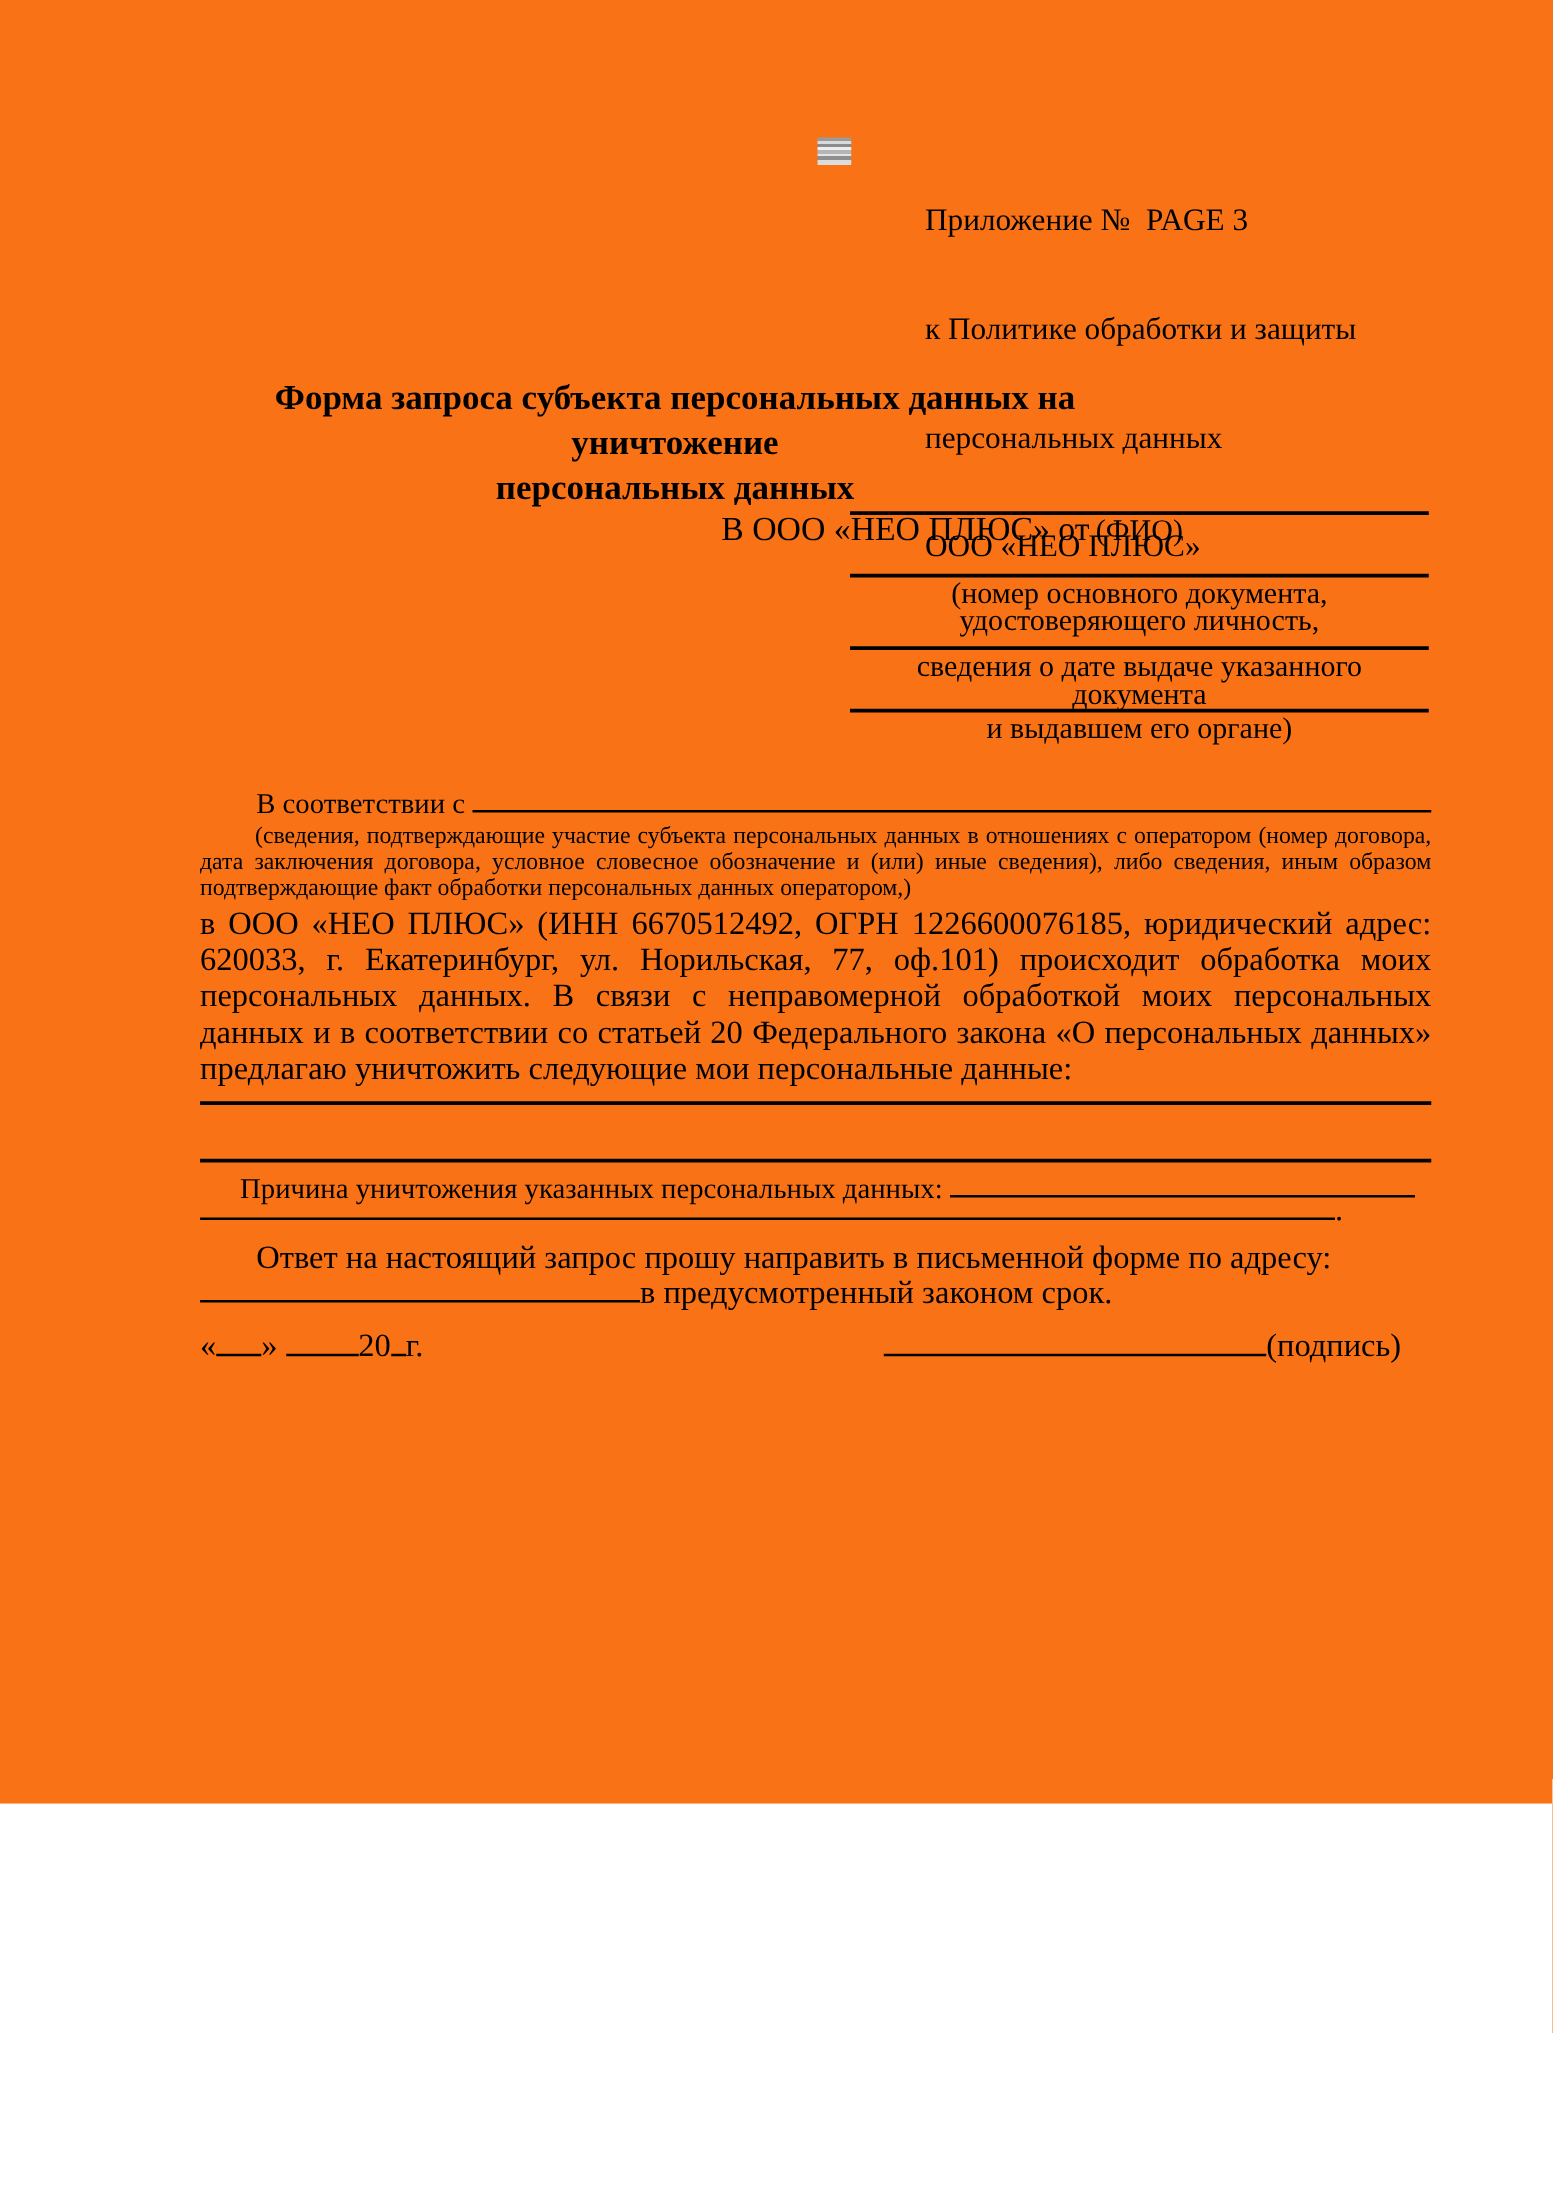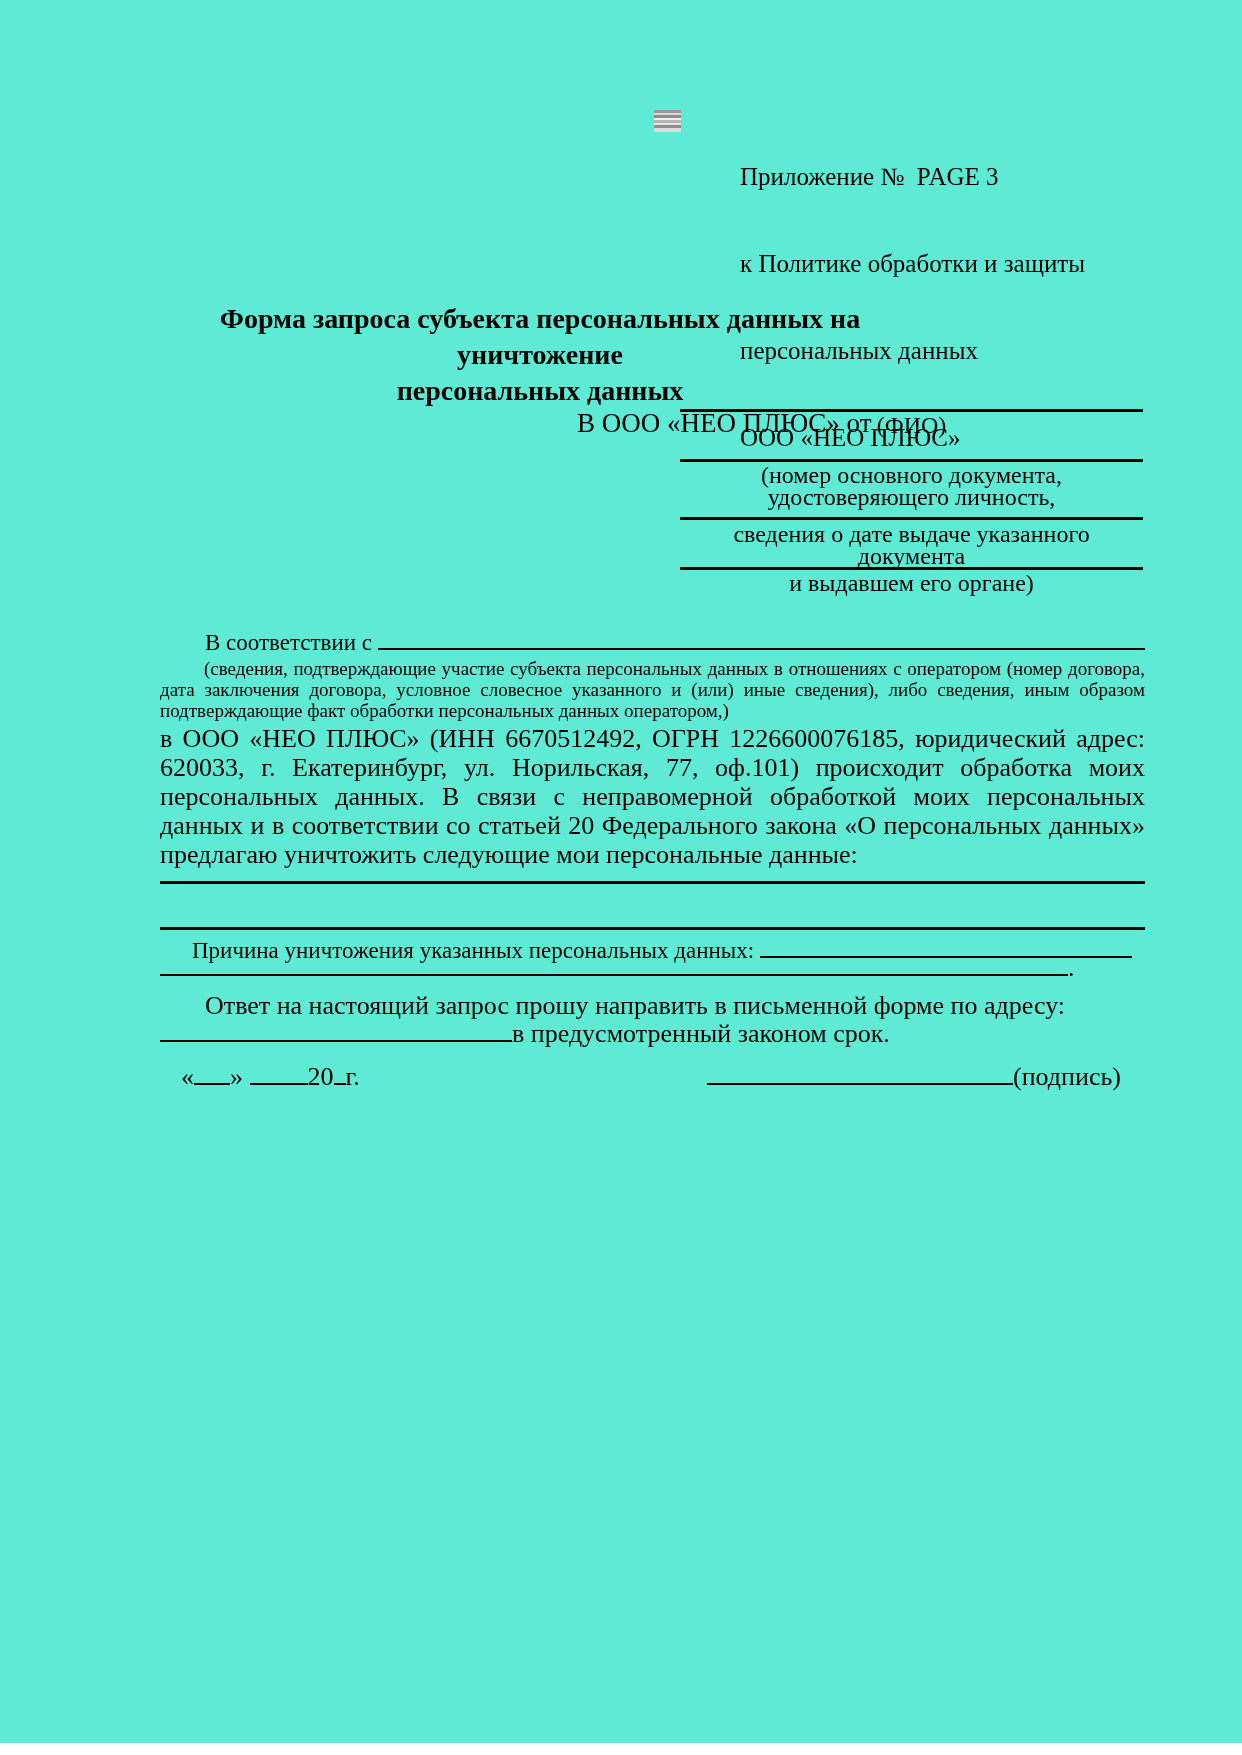--- a/index.html
+++ b/index.html
@@ -1,19 +1,19 @@
 <!DOCTYPE html>
 <html><head>
 <meta charset="utf-8">
 <style>
   html,body{margin:0;padding:0;background:#ffffff;}
   .page{
     position:relative;
-    width:1242px;height:1743px;
-    background:#5eead4;
+    width:1242px;height:1443px;
+    background:#f97316;
     font-family:"Liberation Serif","DejaVu Serif",serif;
     color:#000;
     overflow:hidden;
   }
   .artifact{
     position:absolute;left:654px;top:110px;width:27px;height:22px;
     background:repeating-linear-gradient(180deg,
       #9a9a9a 0 3px,#d9d9d9 3px 5px,#8c8c8c 5px 8px,#eeeeee 8px 10px,
       #b5b5b5 10px 13px,#e4e4e4 13px 15px,#8f8f8f 15px 18px,#dcdcdc 18px 22px);
   }
@@ -75,21 +75,21 @@
   <div class="cap" style="top:523px">сведения о дате выдаче указанного документа</div>
 
   <div class="rule" style="top:567px"></div>
   <div class="cap" style="top:572px">и выдавшем его органе)</div>
 
   <div class="row" style="left:205px;top:628px;width:940px;">
     <span>В соответствии с</span>
     <span class="fill"></span>
   </div>
 
-  <div class="note">(сведения, подтверждающие участие субъекта персональных данных в отношениях с оператором (номер договора, дата заключения договора, условное словесное указанного и (или) иные сведения), либо сведения, иным образом подтверждающие факт обработки персональных данных оператором,)</div>
+  <div class="note">(сведения, подтверждающие участие субъекта персональных данных в отношениях с оператором (номер договора, дата заключения договора, условное словесное обозначение и (или) иные сведения), либо сведения, иным образом подтверждающие факт обработки персональных данных оператором,)</div>
 
   <div class="body-par">в ООО «НЕО ПЛЮС» (ИНН 6670512492, ОГРН 1226600076185, юридический адрес: 620033, г. Екатеринбург, ул. Норильская, 77, оф.101) происходит обработка моих персональных данных. В связи с неправомерной обработкой моих персональных данных и в соответствии со статьей 20 Федерального закона «О персональных данных» предлагаю уничтожить следующие мои персональные данные:</div>
 
   <div class="wide-rule" style="top:881px"></div>
   <div class="wide-rule" style="top:927px"></div>
 
   <div class="row" style="left:192px;top:936px;width:940px;">
     <span>Причина уничтожения указанных персональных данных:</span>
     <span class="fill"></span>
   </div>
@@ -97,21 +97,21 @@
   <div class="plain" style="left:160px;top:953px;">
     <span class="blank" style="width:908px"></span><span>.</span>
   </div>
 
   <div class="plain" style="left:160px;top:1019px;">
     <span class="blank" style="width:352px"></span><span>в предусмотренный законом срок.</span>
   </div>
 
   <div class="plain" style="left:205px;top:991px;">Ответ на настоящий запрос прошу направить в письменной форме по адресу:</div>
 
-  <div class="plain" style="left:160px;top:1062px;margin-left:21px;">
+  <div class="plain" style="left:160px;top:1062px;">
     <span>«</span><span class="blank" style="width:36px"></span><span>»</span>
     <span class="blank" style="width:58px"></span><span>20</span><span class="blank" style="width:12px"></span><span>г.</span>
   </div>
 
   <div class="plain" style="left:707px;top:1062px;">
     <span class="blank" style="width:306px"></span><span>(подпись)</span>
   </div>
 
 </div>
 

